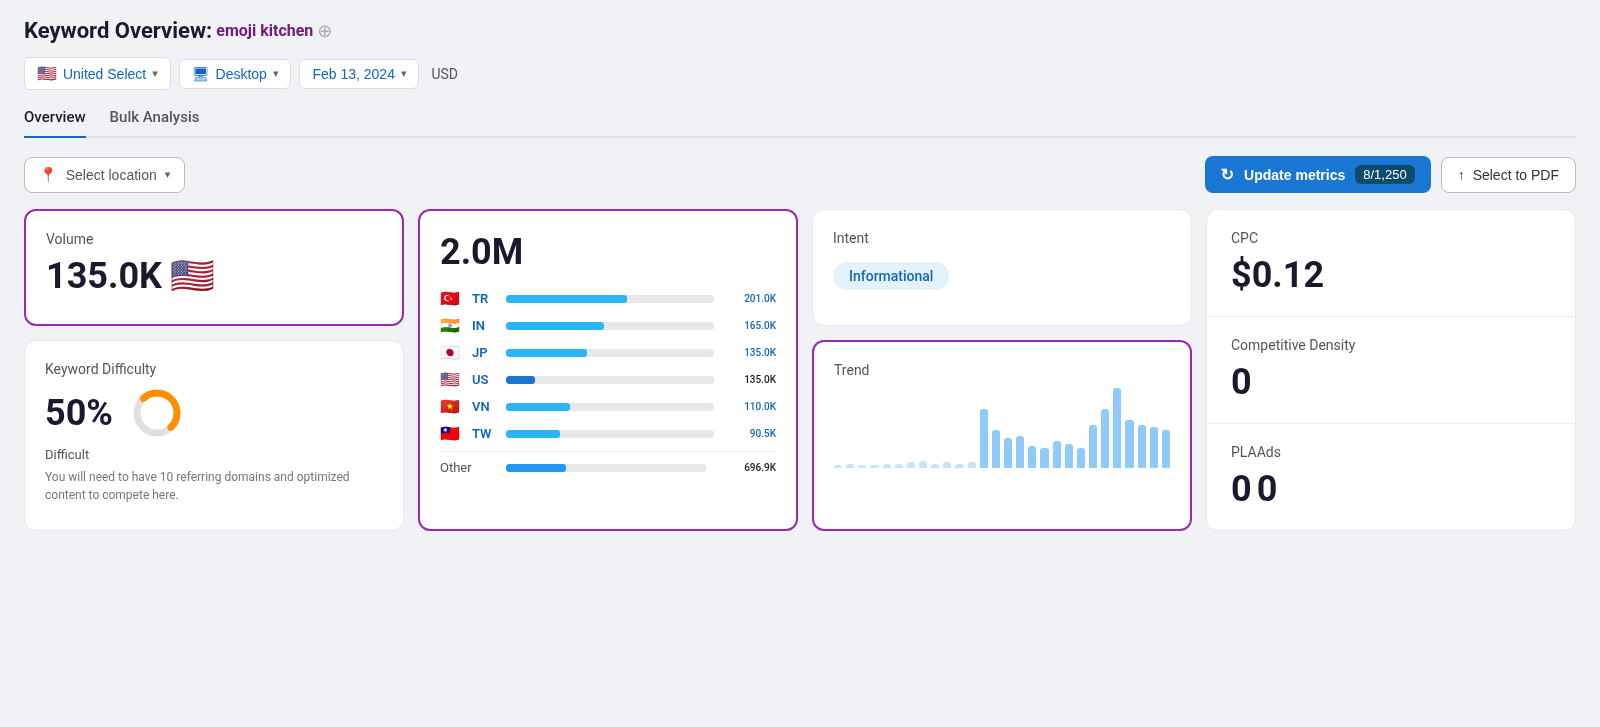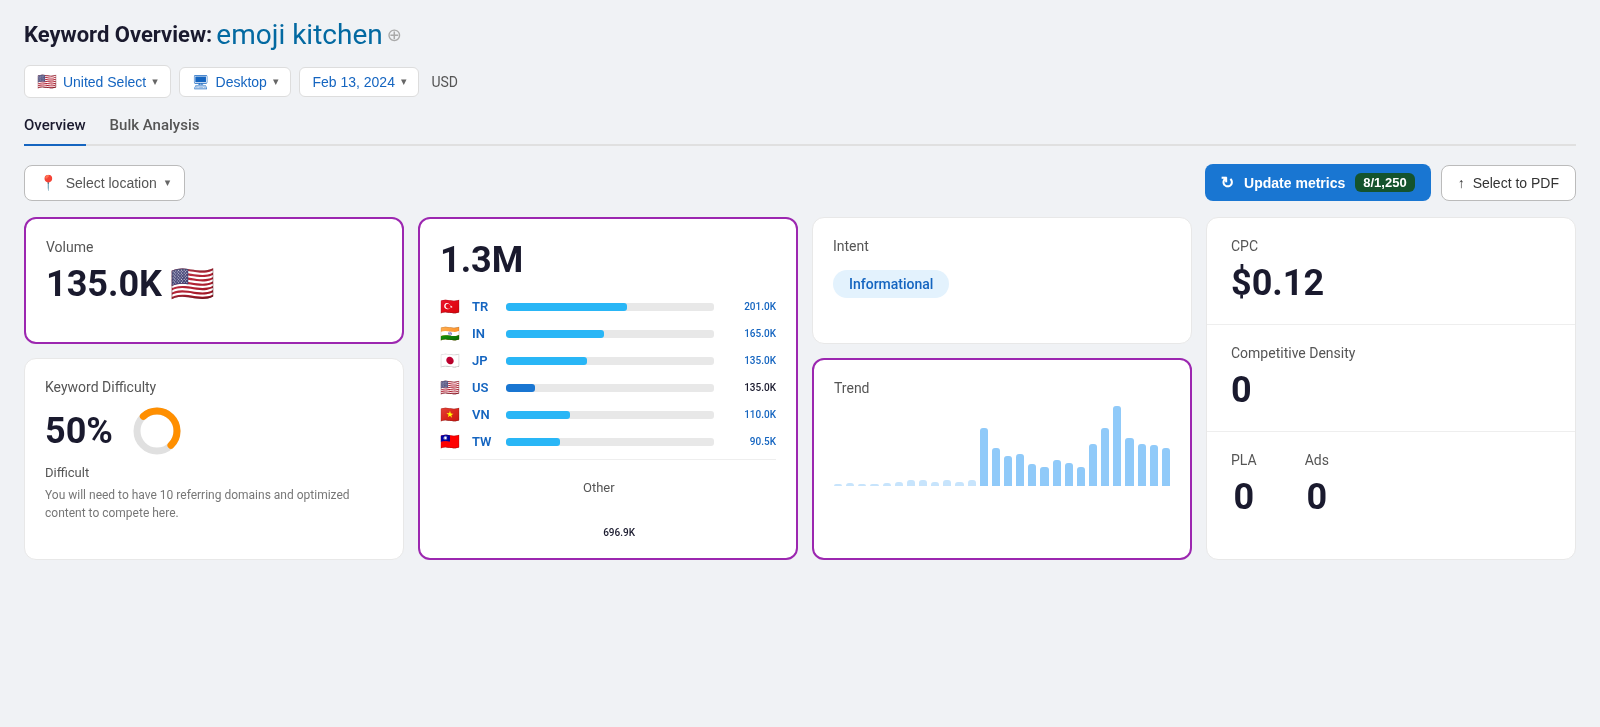--- a/index.html
+++ b/index.html
@@ -18,23 +18,23 @@
       align-items: center;
       gap: 4px;
       margin-bottom: 14px;
     }
     .page-title {
       font-size: 22px;
       font-weight: 700;
       color: #1a1a2e;
     }
     .keyword-name {
-      font-size: 28px;
-      font-weight: 400;
-      color: #0369a1;
+      font-size: 16px;
+      font-weight: 700;
+      color: #701a75;
     }
     .add-icon {
       color: #aaa;
       font-size: 18px;
       cursor: pointer;
     }
 
     
     .filters-row {
       display: flex;
@@ -118,26 +118,26 @@
       border-radius: 8px;
       padding: 9px 16px;
       font-size: 14px;
       font-weight: 600;
       cursor: pointer;
     }
     .update-metrics-btn .refresh-icon {
       font-size: 16px;
     }
     .metrics-count {
-      background: #14532d;
+      background: #0c4a6e;
       color: white;
       border-radius: 6px;
       padding: 2px 8px;
       font-size: 13px;
-      font-weight: 700;
+      font-weight: 400;
     }
     .export-btn {
       display: flex;
       align-items: center;
       gap: 8px;
       border: 1.5px solid #bbb;
       border-radius: 8px;
       padding: 9px 16px;
       background: white;
       font-size: 14px;
@@ -261,23 +261,22 @@
       font-weight: 500;
       width: 54px;
       text-align: right;
     }
     .country-value.blue { color: #1565c0; }
     .other-row {
       display: flex;
       align-items: center;
       gap: 16px;
       margin-top: 8px;
-      padding-top: 20px;
+      padding-top: 8px;
       border-top: 1px solid #eee;
-      flex-direction: column;
     }
     .other-label {
       font-size: 13px;
       color: #555;
       width: 50px;
     }
     .bar-other {
       flex: 1;
       background: #e8e8e8;
       border-radius: 3px;
@@ -347,22 +346,20 @@
       font-size: 14px;
       color: #555;
       margin-bottom: 8px;
     }
     .right-value {
       font-size: 36px;
       font-weight: 700;
     }
     .right-row {
       display: flex;
-      gap: 48px;
-      text-align: center;
     }
   </style>
 </head>
 <body>
 
 <div class="page-header">
   <span class="page-title">Keyword Overview:</span>
   <span class="keyword-name">emoji kitchen</span>
   <span class="add-icon">⊕</span>
 </div>
@@ -417,21 +414,21 @@
 
   <div class="card purple-border volume-card">
     <div class="card-label">Volume</div>
     <div class="card-value-large">
       <span>135.0K</span>
       <span>🇺🇸</span>
     </div>
   </div>
 
   <div class="card purple-border global-volume-card">
-    <div class="global-volume-value">1.3M</div>
+    <div class="global-volume-value">2.0M</div>
 
     <div id="country-rows">
         <div class="country-row">
       <span class="country-flag">🇹🇷</span>
       <span class="country-code">TR</span>
       <div class="bar-container">
         <div class="bar-fill blue-teal" style="width:58%"></div>
       </div>
       <span class="country-value blue">201.0K</span>
     </div>

